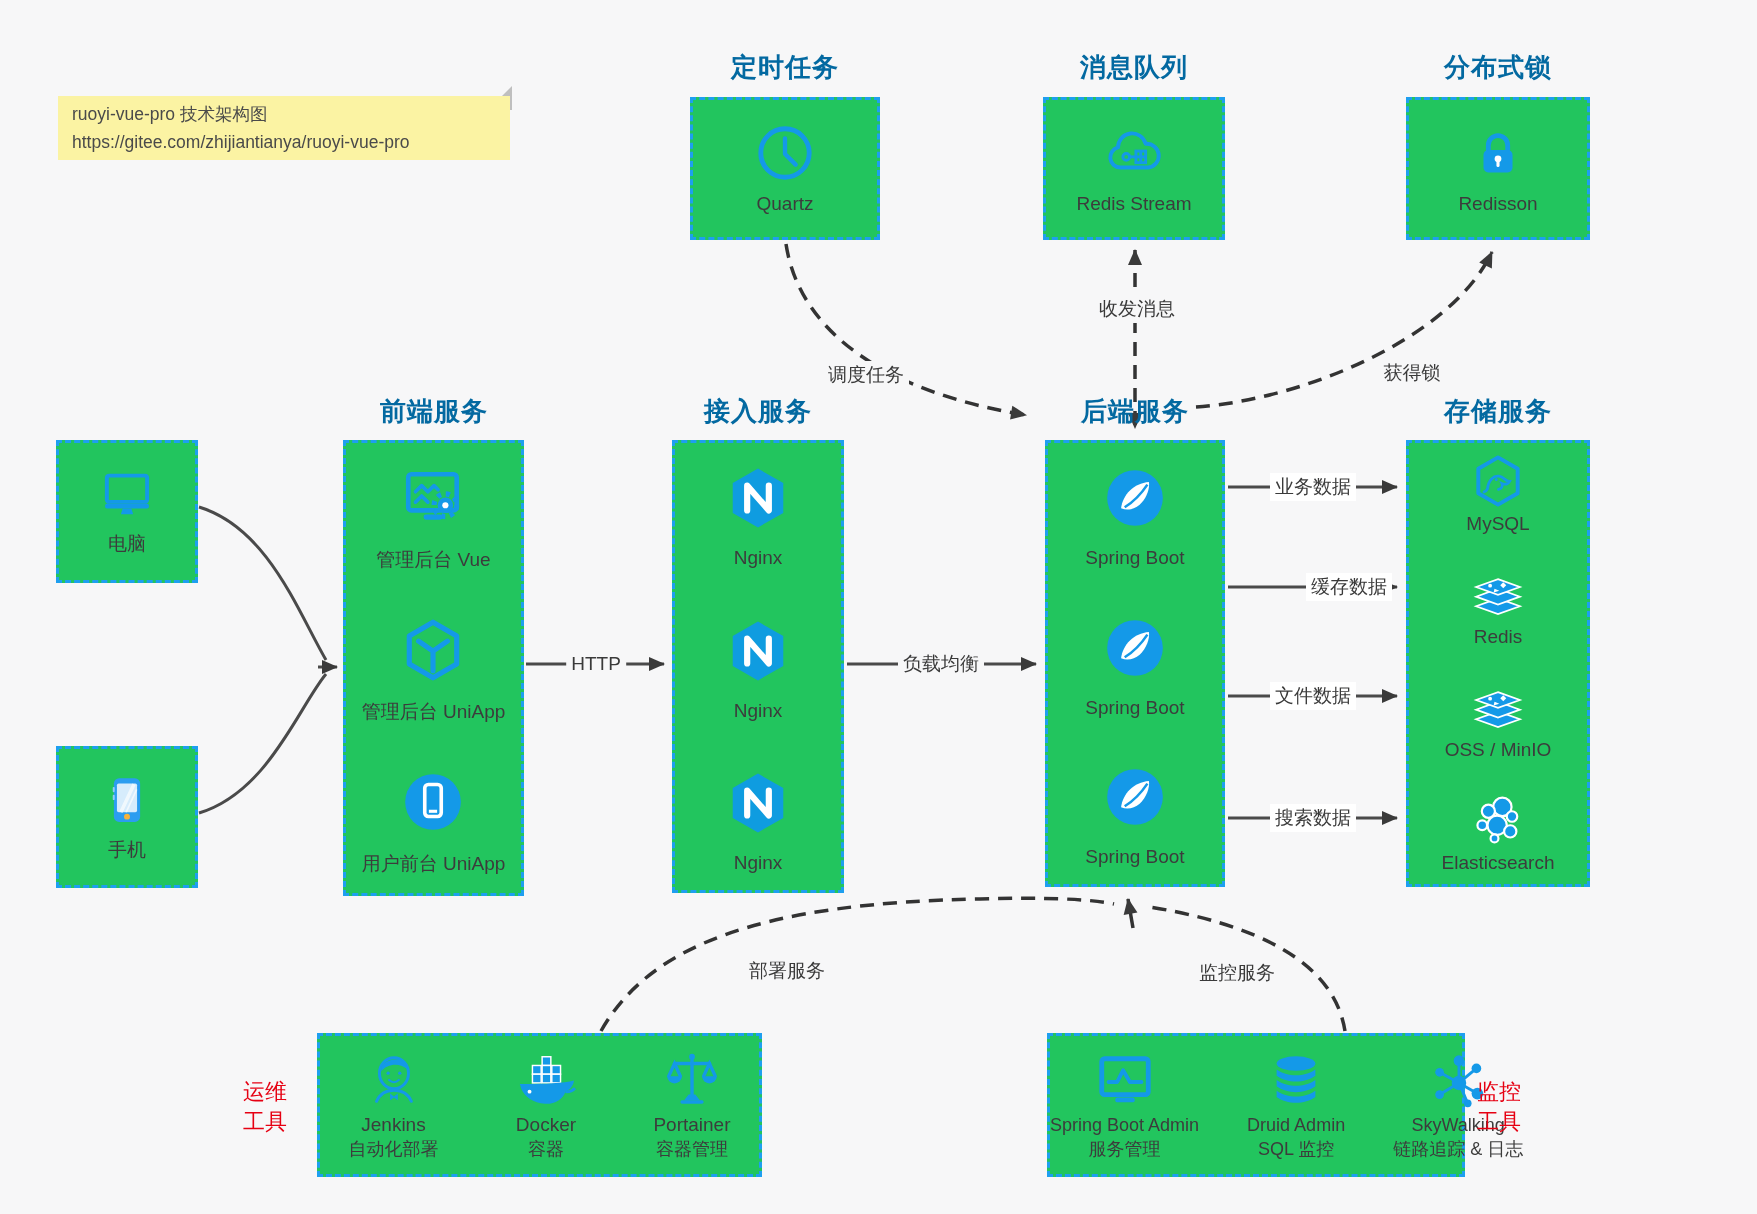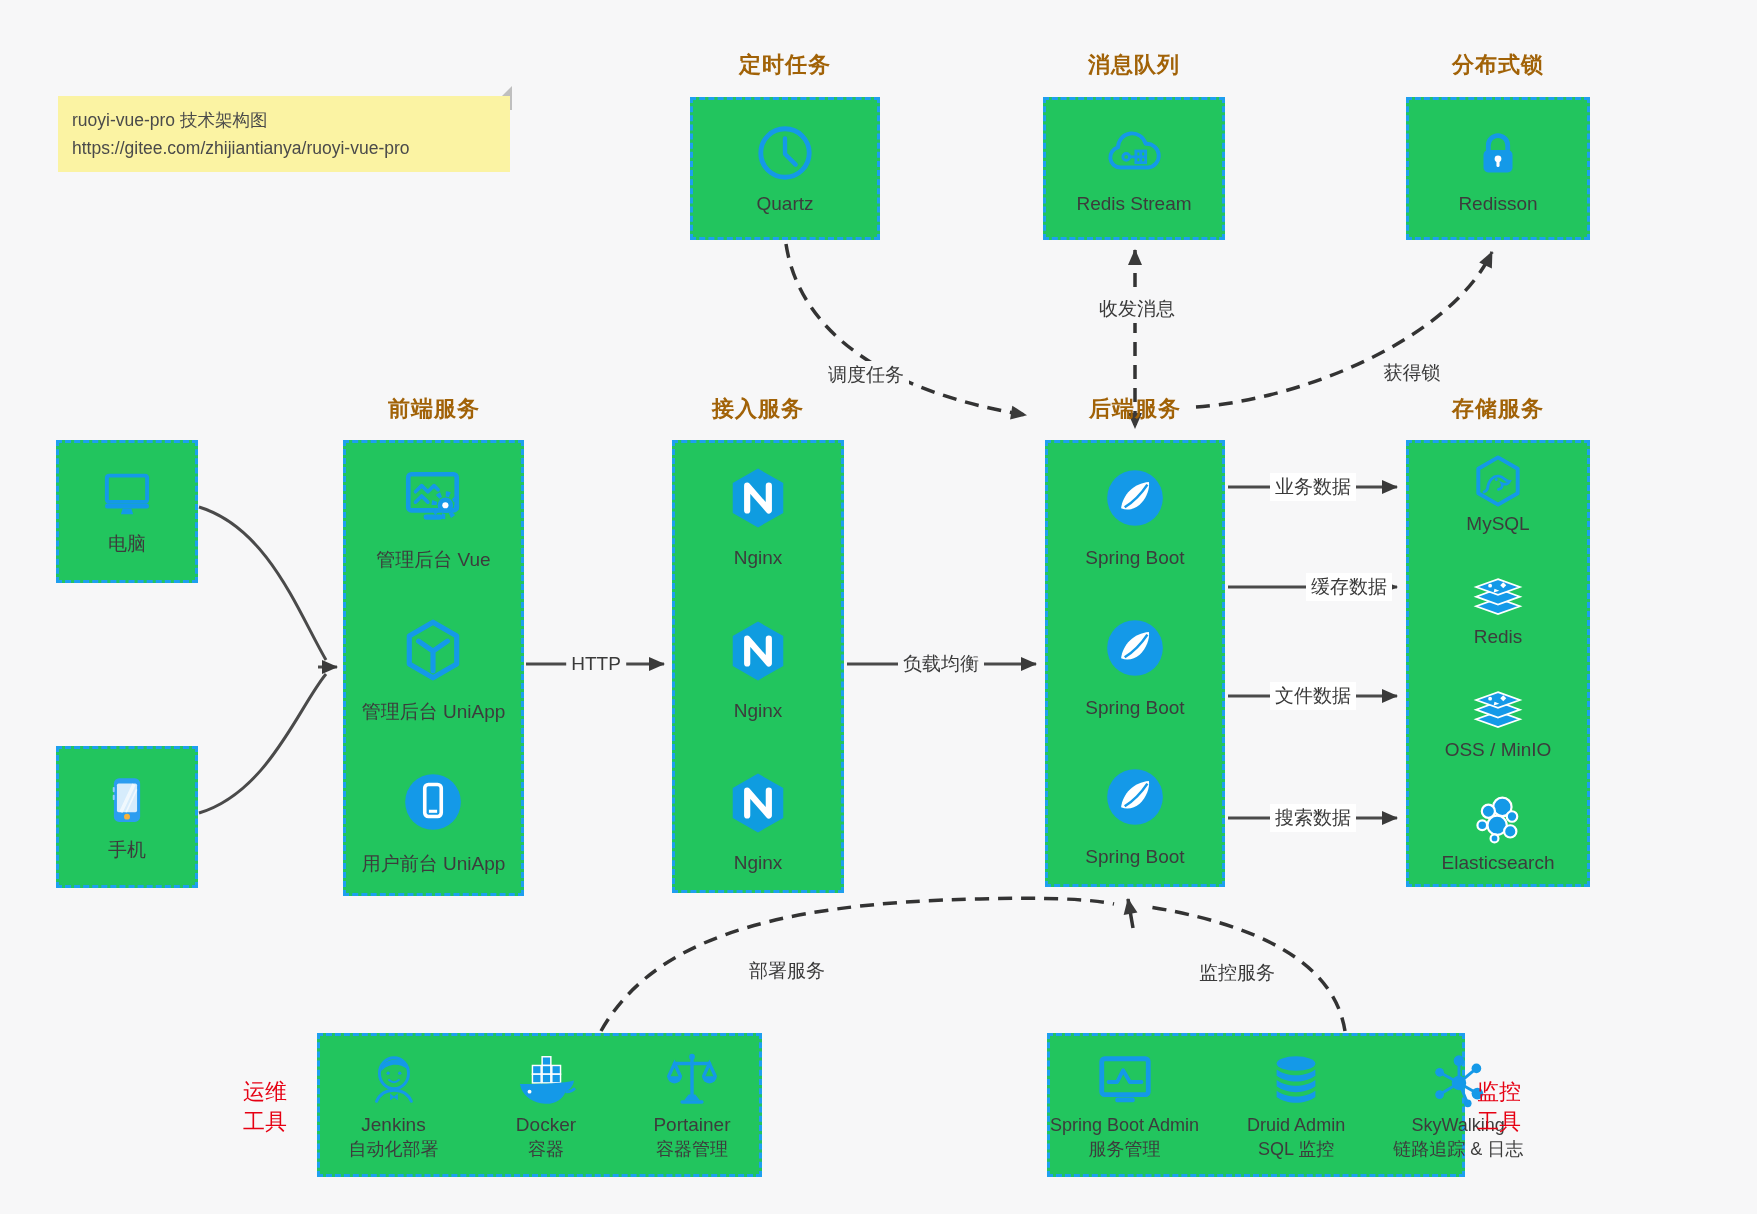--- a/index.html
+++ b/index.html
@@ -1,34 +1,34 @@
 <!DOCTYPE html>
 <html><head>
 <meta charset="utf-8">
 <style>
   html,body{margin:0;padding:0;}
   body{font-family:"Liberation Sans","DejaVu Sans",sans-serif;background:#f7f7f8;}
   .canvas{position:relative;width:1757px;height:1214px;background:#f7f7f8;overflow:hidden;}
   .box{position:absolute;background:#22c55e;border:3px dashed #1e9fef;border-color:#1e9fef;box-sizing:border-box;}
-  .group-title{position:absolute;transform:translateX(-50%);color:#a16207;font-weight:bold;font-size:22px;letter-spacing:1px;white-space:nowrap;z-index:3;}
+  .group-title{position:absolute;transform:translateX(-50%);color:#0369a1;font-weight:bold;font-size:26px;letter-spacing:1px;white-space:nowrap;z-index:3;}
   .side-title{position:absolute;color:#e60012;font-weight:normal;font-size:22px;line-height:1.35;text-align:center;z-index:3;white-space:nowrap;}
   .tbox{display:flex;flex-direction:column;align-items:center;justify-content:center;gap:9px;}
   .col-box{display:flex;flex-direction:column;align-items:center;justify-content:space-between;padding:22px 0 16px;}
   .st-box{padding:10px 0 10px;}
   .hrow-box{display:flex;flex-direction:row;align-items:center;justify-content:space-evenly;gap:48px;}
   .node{display:flex;flex-direction:column;align-items:center;gap:16px;}
   .node-label{color:#3c3c3c;font-size:19px;white-space:nowrap;}
   .node-desc{color:#3c3c3c;font-size:18px;white-space:nowrap;margin-top:-2px;}
   .icon{display:block;}
   .icon svg{width:100%;height:100%;display:block;}
   .i66{width:66px;height:66px}.i62{width:62px;height:62px}.i56{width:56px;height:56px}
   .edges{position:absolute;left:0;top:0;z-index:2;pointer-events:none;}
   .edge-label{position:absolute;transform:translate(-50%,-50%);font-size:19px;color:#3a3a3a;background:#fff;padding:1px 5px;white-space:nowrap;z-index:4;}
   .edge-label.on-gray{background:#f7f7f8;}
-  .note{position:absolute;left:58px;top:96px;width:424px;background:#fbf3a3;color:#4a4a4a;font-size:17.5px;line-height:1.6;padding:10px 14px;z-index:3;}
+  .note{position:absolute;left:58px;top:96px;width:424px;background:#fbf3a3;color:#4a4a4a;font-size:17.5px;line-height:1.6;padding:4px 14px;z-index:3;}
   .note-fold{position:absolute;left:488px;top:86px;width:0;height:0;border-left:24px solid transparent;border-bottom:24px solid #bfbfbf;z-index:2;}
 </style>
 </head>
 <body>
 
 <div class="canvas">
 
   <svg class="edges" width="1757" height="1214" viewBox="0 0 1757 1214">
     <defs>
       <marker id="ah" markerUnits="userSpaceOnUse" markerWidth="20" markerHeight="16" refX="16" refY="8" orient="auto">

